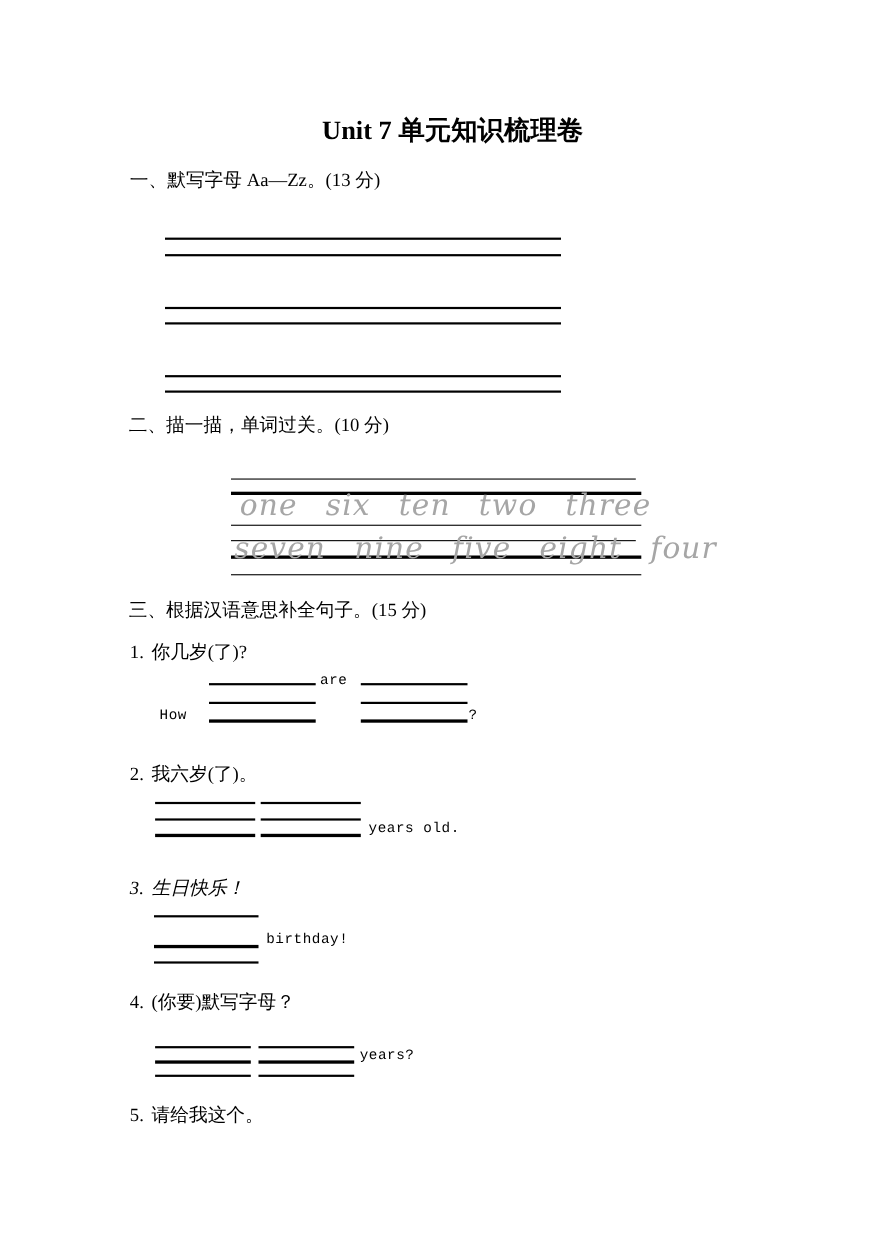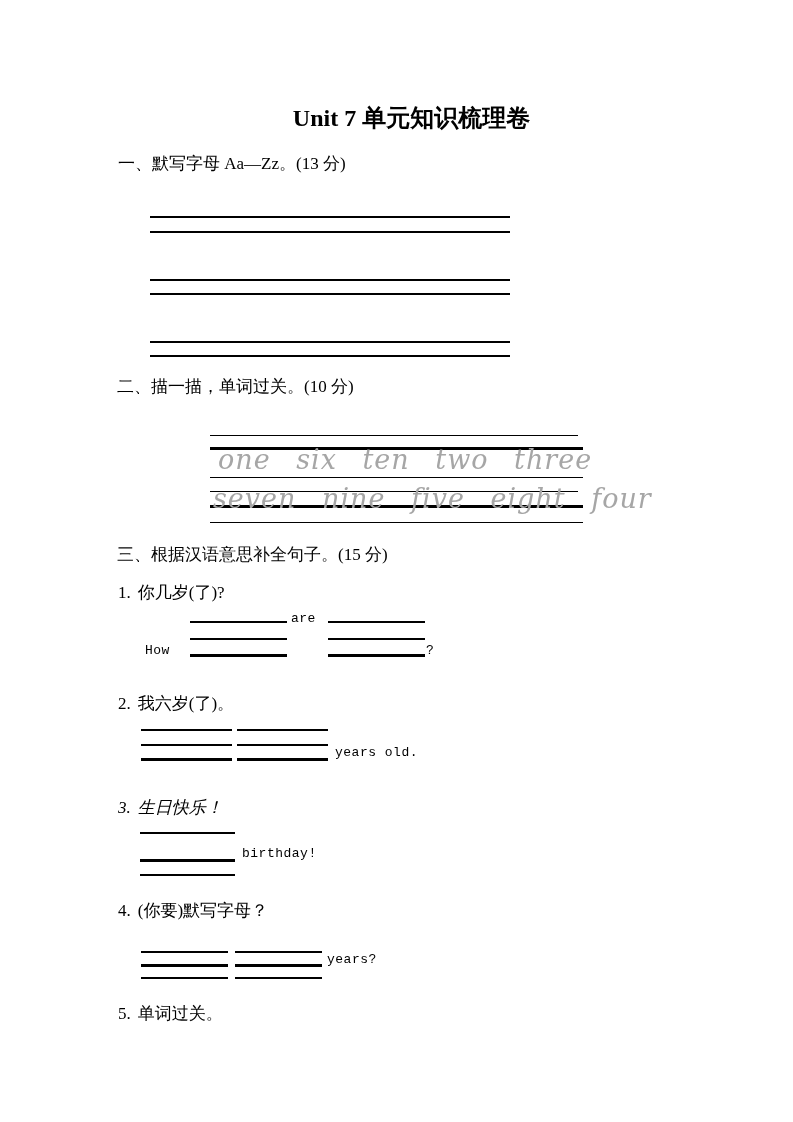--- a/index.html
+++ b/index.html
@@ -151,14 +151,14 @@
   <b class="ln" style="top:26px;"></b>
 </div>
 <div class="blank" style="left:235px; top:951px; width:87px; height:27px;">
   <b class="ln" style="top:0;"></b>
   <b class="ln thick" style="top:13px;"></b>
   <b class="ln" style="top:26px;"></b>
 </div>
 <span class="cw" style="left:327px; top:950px;">years?</span>
 
 <div class="abs item" style="left:118px; top:1002px;">
-  <span>5.</span><span class="prompt">单词过关。</span>
+  <span>5.</span><span class="prompt">请给我这个。</span>
 </div>
 
 </body></html>

